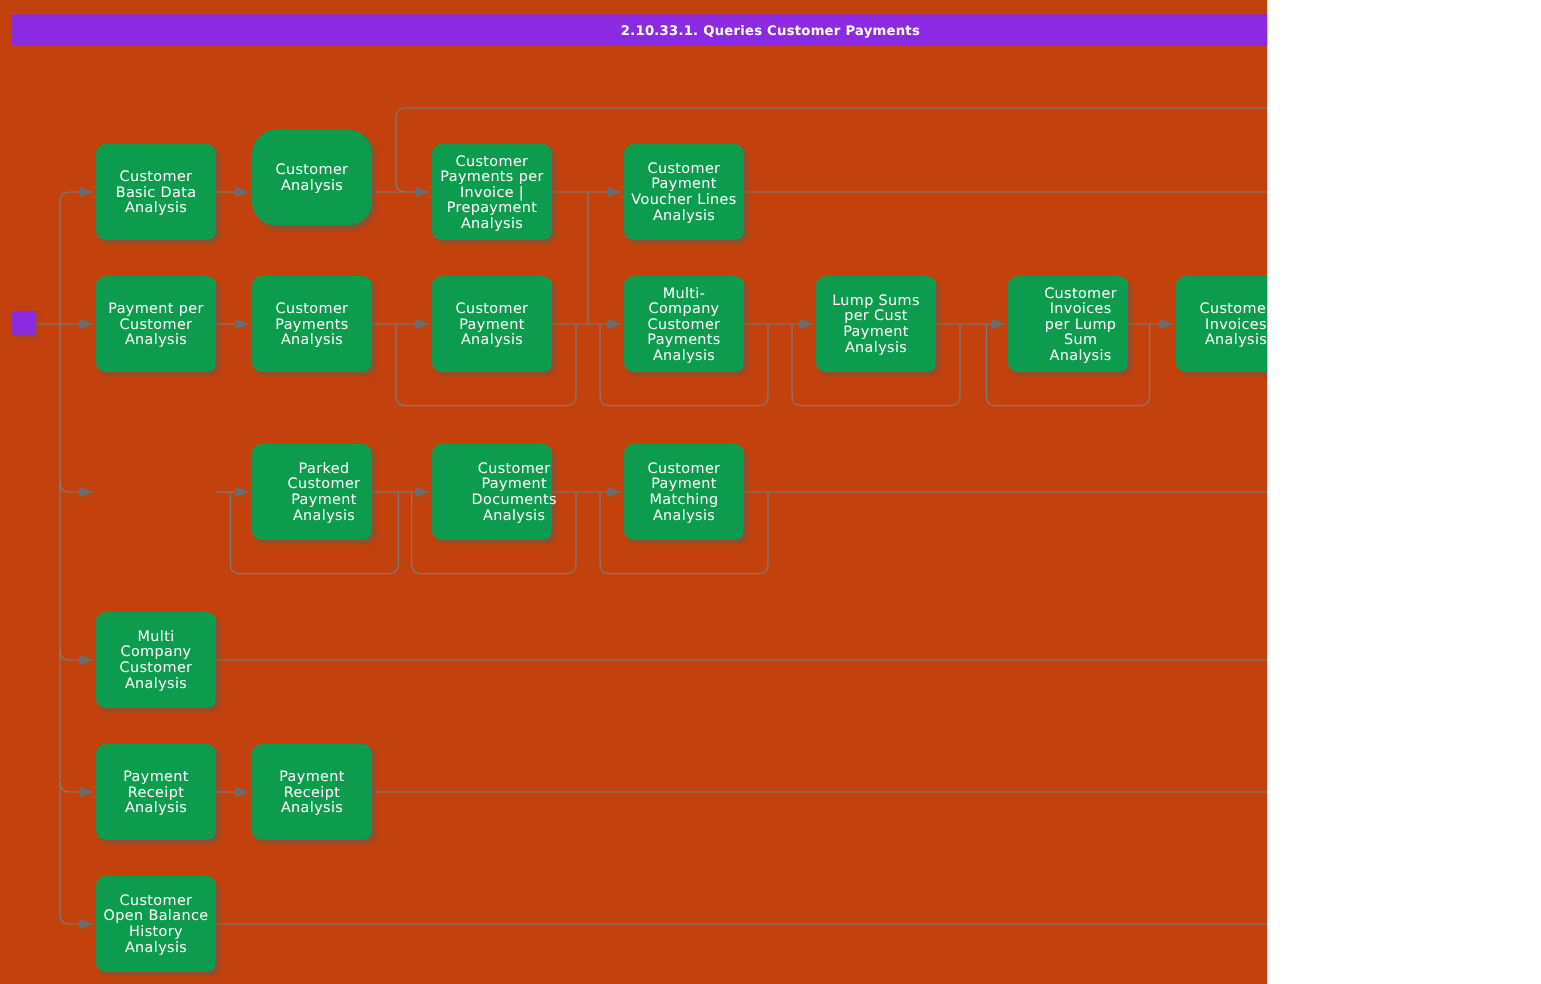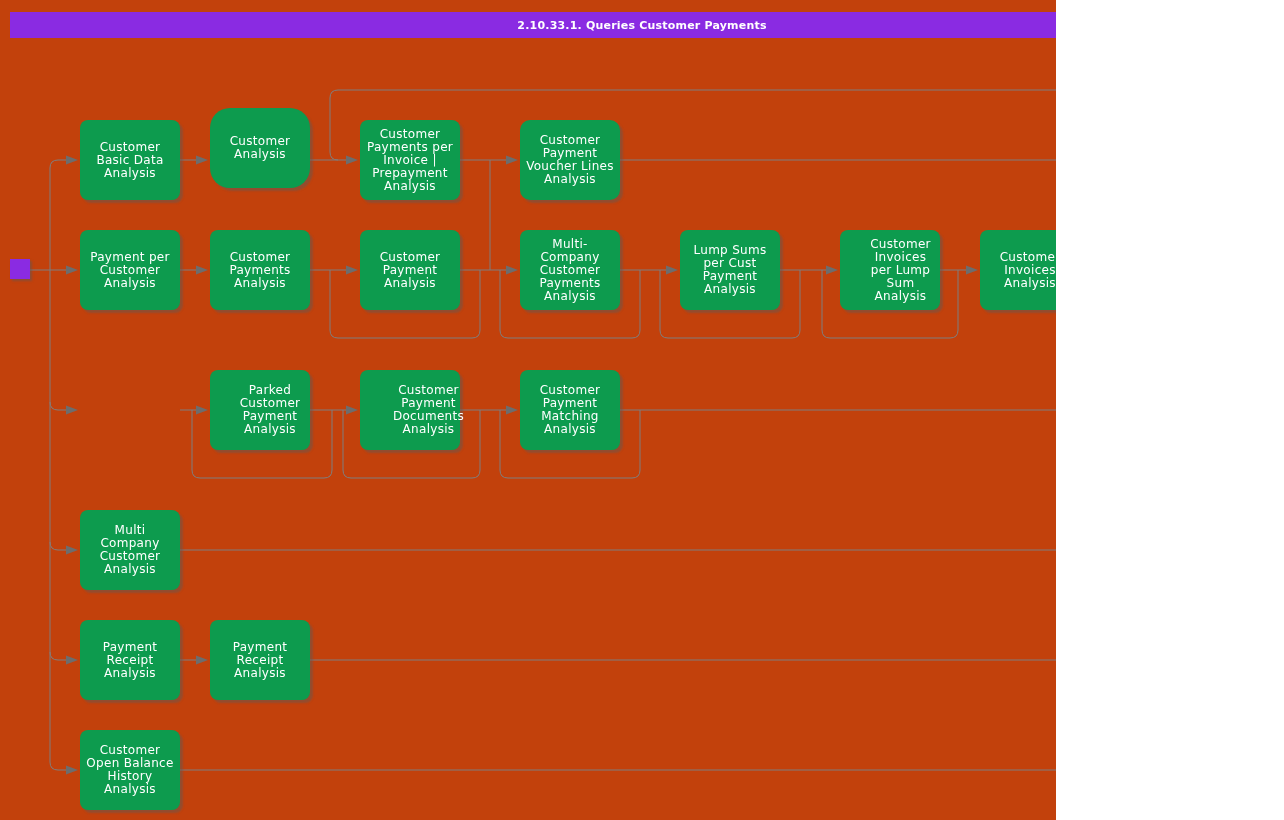--- a/index.html
+++ b/index.html
@@ -83,21 +83,21 @@
       <polygon points="358,410 346,405.5 346,414.5" class="arrowhead"></polygon>
       <polygon points="518,410 506,405.5 506,414.5" class="arrowhead"></polygon>
       <polygon points="78,550 66,545.5 66,554.5" class="arrowhead"></polygon>
       <polygon points="78,660 66,655.5 66,664.5" class="arrowhead"></polygon>
       <polygon points="208,660 196,655.5 196,664.5" class="arrowhead"></polygon>
       <polygon points="78,770 66,765.5 66,774.5" class="arrowhead"></polygon>
     </svg>
 <div class="node" style="left: 80px; top: 120px; background: rgb(13, 155, 78); color: rgb(255, 255, 255);">Customer Basic Data Analysis</div>
     <div class="node" style="left: 210px; top: 108px; background: rgb(13, 155, 78); color: rgb(255, 255, 255); border-radius: 20px;">Customer Analysis</div>
     <div class="node" style="left: 360px; top: 120px; background: rgb(13, 155, 78); color: rgb(255, 255, 255);">Customer Payments per Invoice | Prepayment Analysis</div>
-    <div class="node" style="left: 520px; top: 120px; background: rgb(13, 155, 78); color: rgb(255, 255, 255); border-radius: 10px;">Customer Payment Voucher Lines Analysis</div>
+    <div class="node" style="left: 520px; top: 120px; background: rgb(13, 155, 78); color: rgb(255, 255, 255);">Customer Payment Voucher Lines Analysis</div>
     <div class="node" style="left: 80px; top: 230px; background: rgb(13, 155, 78); color: rgb(255, 255, 255);">Payment per Customer Analysis</div>
     <div class="node" style="left: 210px; top: 230px; background: rgb(13, 155, 78); color: rgb(255, 255, 255);">Customer Payments Analysis</div>
     <div class="node" style="left: 360px; top: 230px; background: rgb(13, 155, 78); color: rgb(255, 255, 255);">Customer Payment Analysis</div>
     <div class="node" style="left: 520px; top: 230px; background: rgb(13, 155, 78); color: rgb(255, 255, 255);">Multi-Company Customer Payments Analysis</div>
     <div class="node" style="left: 680px; top: 230px; background: rgb(13, 155, 78); color: rgb(255, 255, 255);">Lump Sums per Cust Payment Analysis</div>
     <div class="node" style="left: 840px; top: 230px; background: rgb(13, 155, 78); color: rgb(255, 255, 255); padding-left: 24px;">Customer Invoices per Lump Sum Analysis</div>
     <div class="node" style="left: 980px; top: 230px; background: rgb(13, 155, 78); color: rgb(255, 255, 255);">Customer Invoices Analysis</div>
     <div class="node" style="left: 1110px; top: 230px; background: rgb(13, 155, 78); color: rgb(255, 255, 255);">Customer Invoice Analysis</div>
     <div class="node" style="left: 210px; top: 370px; background: rgb(13, 155, 78); color: rgb(255, 255, 255); padding-left: 23px;">Parked Customer Payment Analysis</div>
     <div class="node" style="left: 360px; top: 370px; background: rgb(13, 155, 78); color: rgb(255, 255, 255); padding-left: 40px;">Customer Payment Documents Analysis</div>

